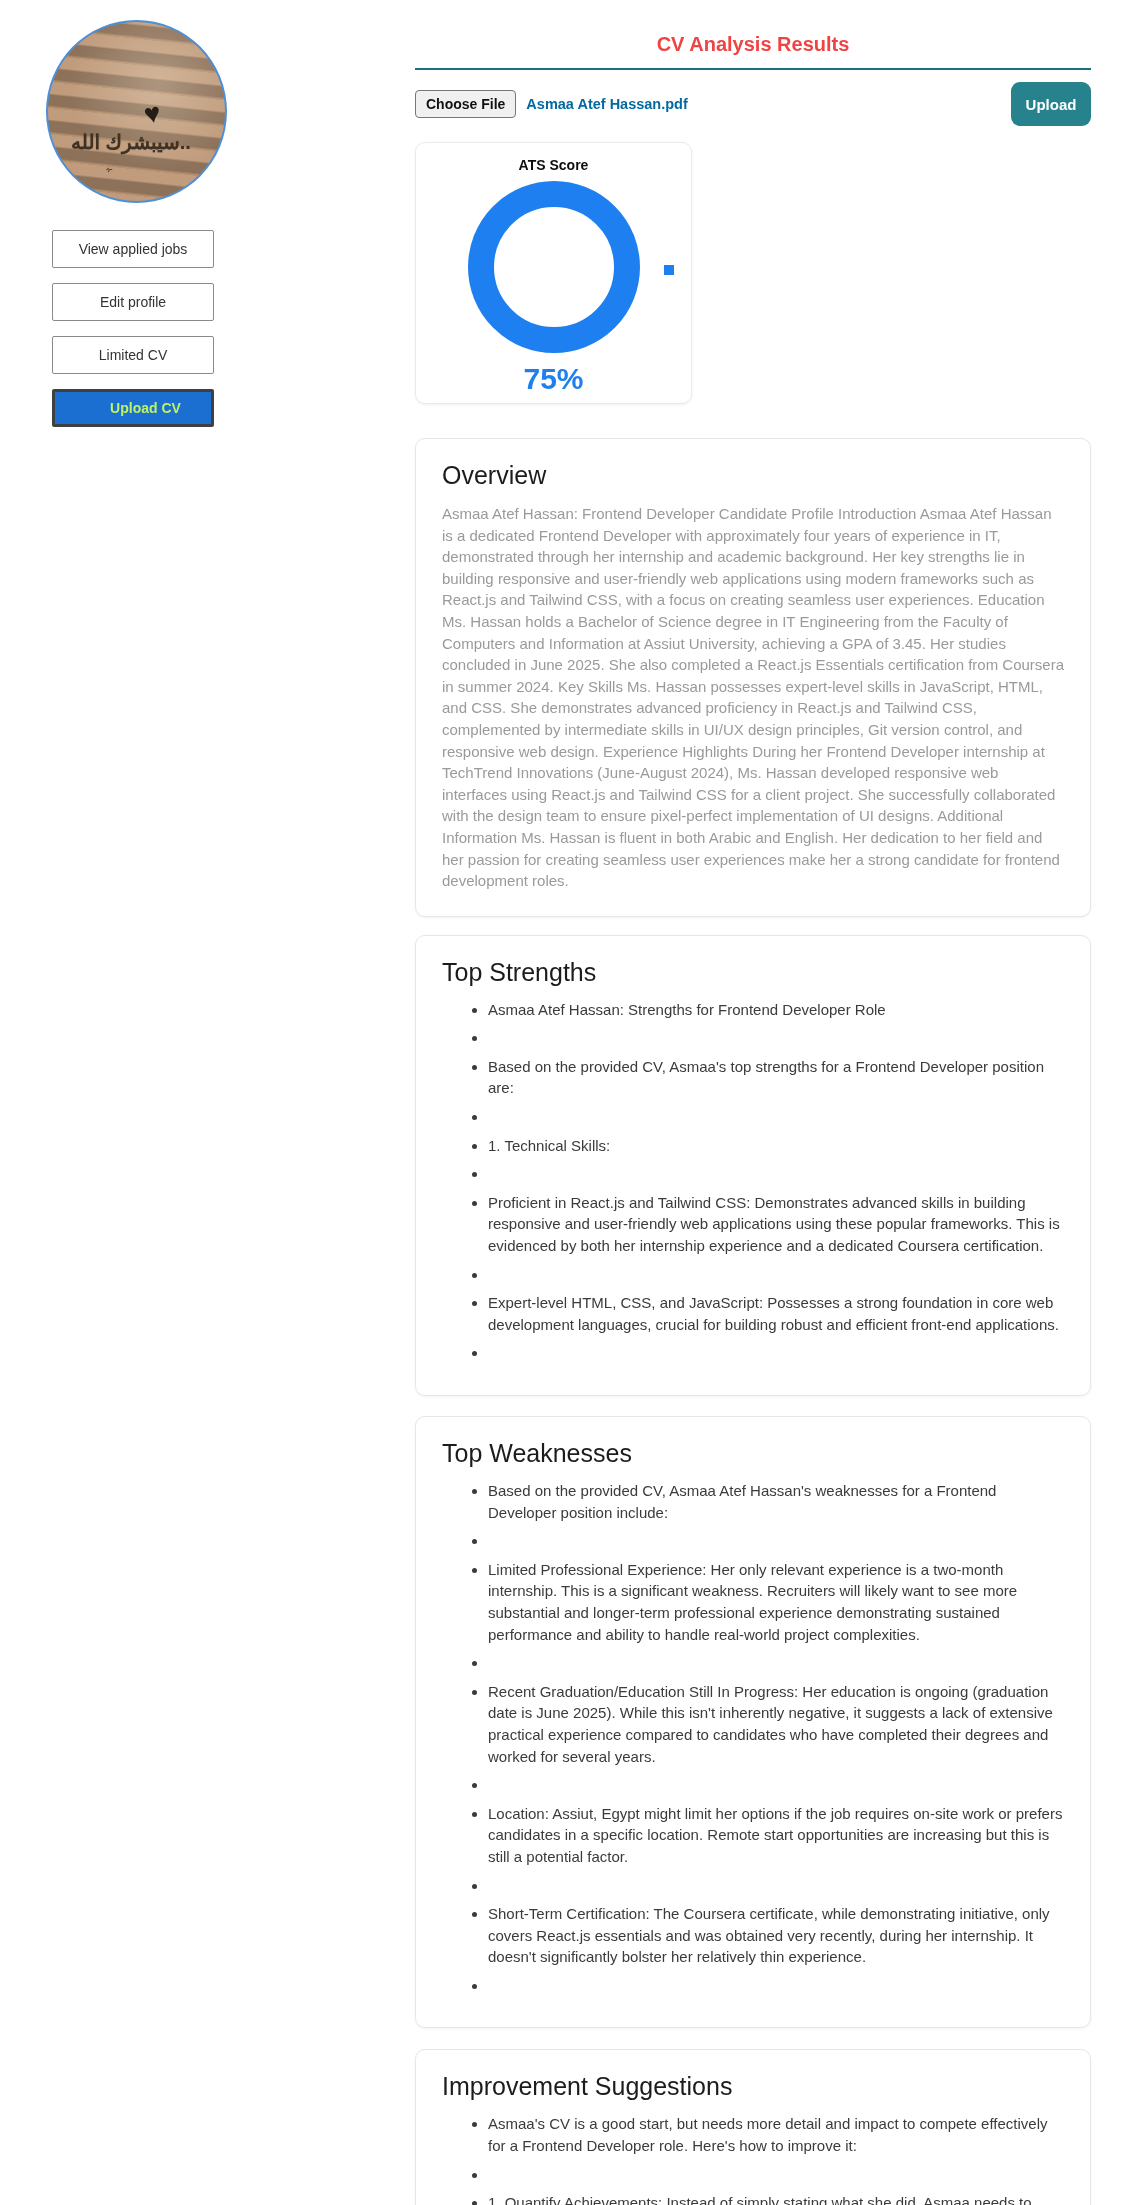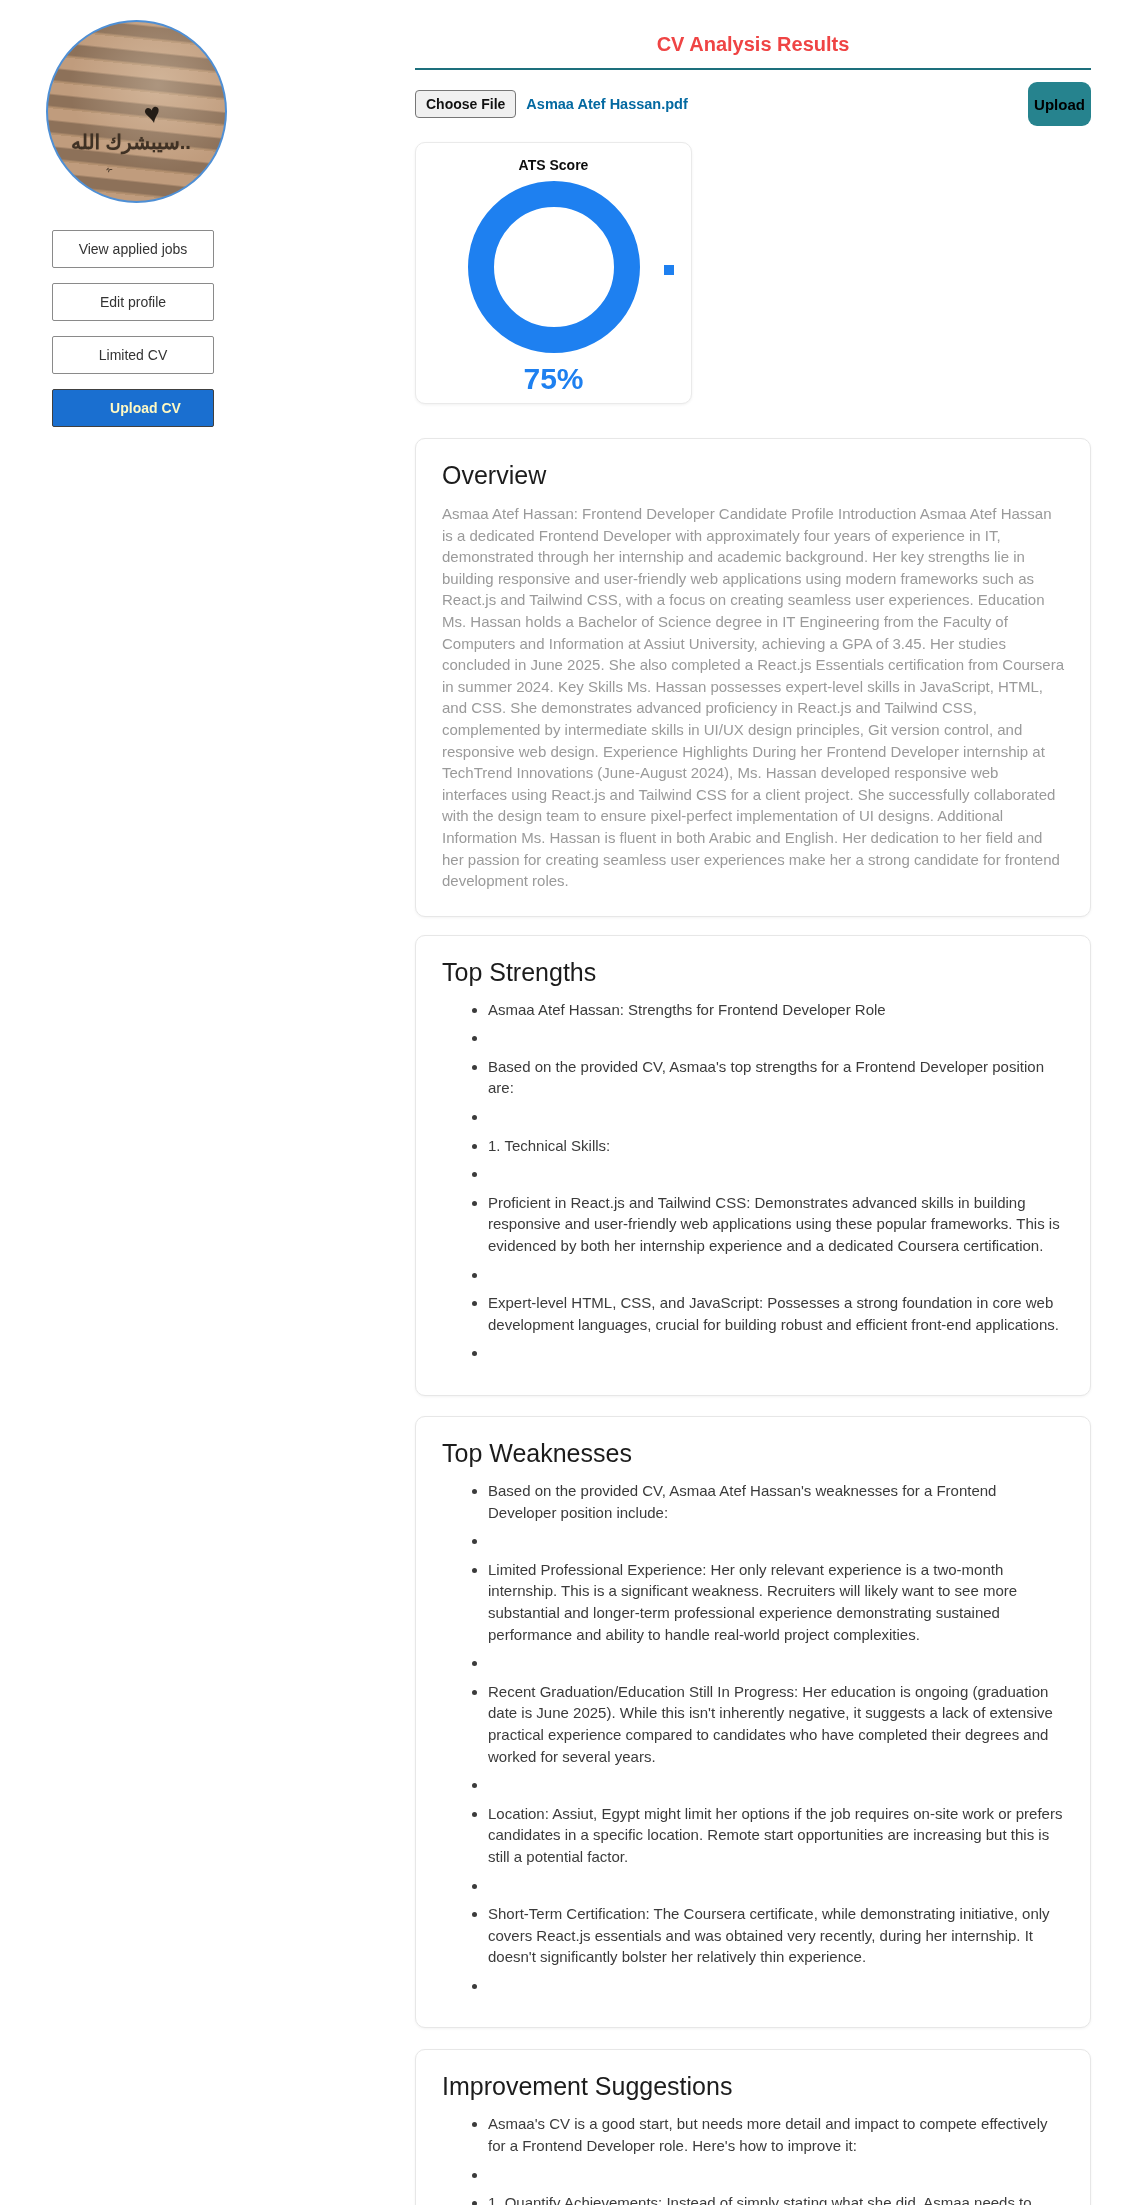--- a/index.html
+++ b/index.html
@@ -29,36 +29,36 @@
     position:absolute;top:138px;left:58px;font-size:11px;color:#33281d;transform:rotate(-6deg);
   }
   .side-buttons{
     position:absolute;left:52px;top:230px;width:162px;
     display:flex;flex-direction:column;gap:15px;
   }
   .side-btn{
     height:38px;background:#ffffff;border:1px solid #8a8a8a;border-radius:2px;
     font-family:"Liberation Sans", sans-serif;font-size:14px;color:#333;cursor:pointer;
   }
-  .side-btn.primary{background:#1a6fd0;border:1px solid #404040;color:#fef9c3;font-weight:bold;padding-left:31px;}
+  .side-btn.primary{background:#1a6fd0;border:3px solid #404040;color:#bef264;font-weight:bold;padding-left:31px;}
 
   
   .main{position:absolute;left:415px;top:0;width:676px;}
   .page-title{margin:33px 0 0;text-align:center;font-size:20px;font-weight:bold;color:#ef4444;}
   .title-rule{border:none;border-top:2px solid #1d6f7c;margin:12px 0 0;}
 
   .upload-row{margin-top:12px;display:flex;align-items:center;justify-content:space-between;}
   .file-input{display:flex;align-items:center;gap:10px;}
   .choose-file-btn{
     background:#f0f0f0;border:1px solid #767676;border-radius:4px;padding:5px 10px;
     font-family:"Liberation Sans", sans-serif;font-size:14px;font-weight:bold;color:#111;cursor:pointer;
   }
   .file-name{font-size:14.5px;font-weight:bold;color:#0369a1;}
   .upload-btn{
-    width:63px;height:44px;background:#26838e;color:#000000;border:none;border-radius:9px;
+    width:80px;height:44px;background:#26838e;color:#ffffff;border:none;border-radius:9px;
     font-family:"Liberation Sans", sans-serif;font-size:15px;font-weight:bold;cursor:pointer;
   }
 
   
   .ats-card{
     margin-top:16px;width:277px;height:262px;box-sizing:border-box;
     border:1px solid #eaeaea;border-radius:10px;box-shadow:0 1px 3px rgba(0,0,0,.06);
     padding-top:14px;position:relative;background:#fff;
   }
   .ats-title{margin:0;text-align:center;font-size:14px;font-weight:bold;color:#0d0d0d;}

